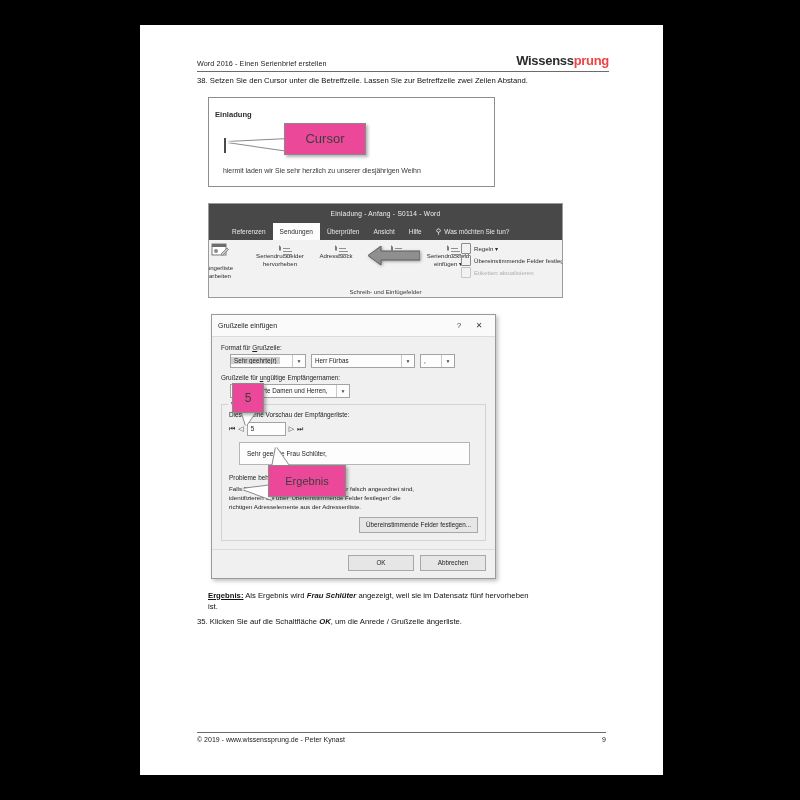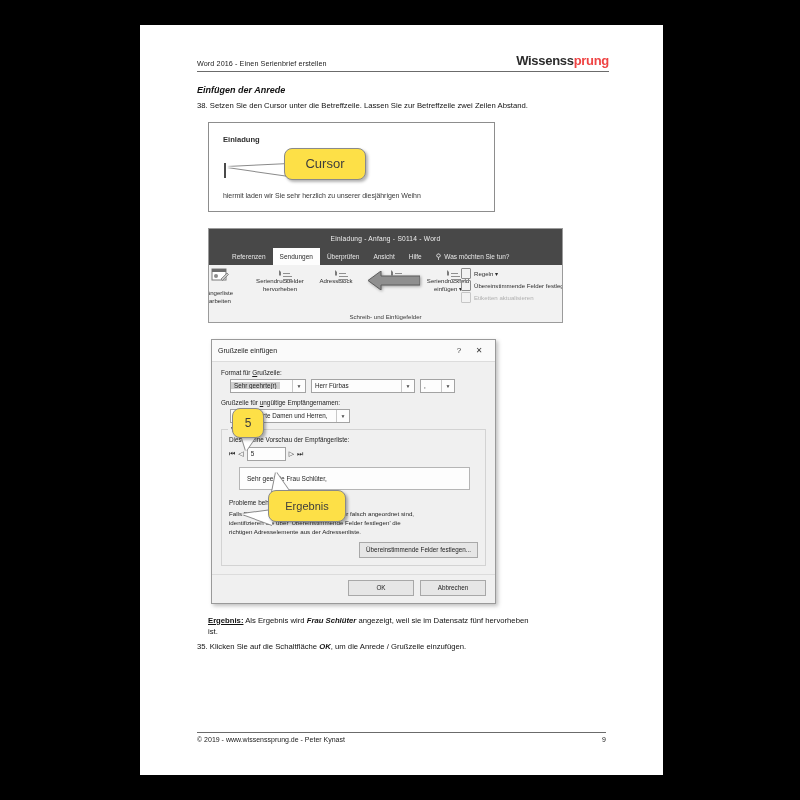--- a/index.html
+++ b/index.html
@@ -46,36 +46,36 @@
   
   .fig1 {
     position: relative;
     margin: 10px 0 0 11px;
     width: 285px; height: 88px;
     border: 1px solid #8d8d8d;
     background: #fff;
     overflow: hidden;
   }
   .fig1 .f1-title {
-    position: absolute; left: 14px; top: 12px;
+    position: absolute; left: 6px; top: 12px;
     font-size: 7.6px; font-weight: bold; color: #2e2e2e;
   }
   .fig1 .caret {
     position: absolute; left: 15px; top: 40px;
     width: 2px; height: 15px; background: #4a4a4a;
   }
   .fig1 .f1-line {
     position: absolute; left: 14px; top: 69px;
     font-size: 7px; color: #3a3a3a; white-space: nowrap; letter-spacing: -0.05px;
   }
   .callout {
     position: absolute;
-    background: #fde047;
+    background: #ec4899;
     border: 1.6px solid #8a8a8a;
-    border-radius: 8px;
+    border-radius: 0;
     box-shadow: 2px 2px 3px rgba(0,0,0,0.30);
     display: flex; align-items: center; justify-content: center;
     color: #3d3d3d;
     z-index: 5;
   }
   .callout.cursor-cal { left: 75px; top: 25px; width: 80px; height: 30px; font-size: 13px; }
   
   .tail {
     position: absolute; width: 0; height: 0; z-index: 4;
   }
@@ -243,21 +243,20 @@
 
     <div class="page-inner">
 
       <div class="doc-header">
         <div class="doc-header-title">Word 2016 - Einen Serienbrief erstellen</div>
         <div class="logo">
           <span class="dark">Wissenss</span><span class="light">prung</span>
         </div>
       </div>
 
-      <div class="sec-title">Einfügen der Anrede</div>
 
       <div class="step">38. Setzen Sie den Cursor unter die Betreffzeile. Lassen Sie zur Betreffzeile zwei Zeilen Abstand.</div>
 
       <div class="fig1">
         <div class="f1-title">Einladung</div>
         <div class="caret"></div>
         <div class="tail cursor-tail"></div>
         <div class="callout cursor-cal">Cursor</div>
         <div class="f1-line">hiermit laden wir Sie sehr herzlich zu unserer diesjährigen Weihn</div>
       </div>
@@ -424,21 +423,21 @@
         <div class="tail cal-erg-tail2"></div>
         <div class="callout cal-erg">Ergebnis</div>
       </div>
 
       <div class="step indent" style="margin-top:12px;">
         <span class="u-b">Ergebnis:</span><span> Als Ergebnis wird </span><span class="bi">Frau Schlüter</span><span> angezeigt, weil sie im Datensatz fünf hervorheben</span>
         <div>ist.</div>
       </div>
 
       <div class="step">
-        <span>35. Klicken Sie auf die Schaltfläche </span><span class="bi">OK</span><span>, um die Anrede / Grußzeile einzufügen.</span>
+        <span>35. Klicken Sie auf die Schaltfläche </span><span class="bi">OK</span><span>, um die Anrede / Grußzeile ängerliste.</span>
       </div>
 
     </div>
 
     <div class="doc-footer">
       <span>© 2019 - www.wissenssprung.de - Peter Kynast</span>
       <span>9</span>
     </div>
 
   </div>

